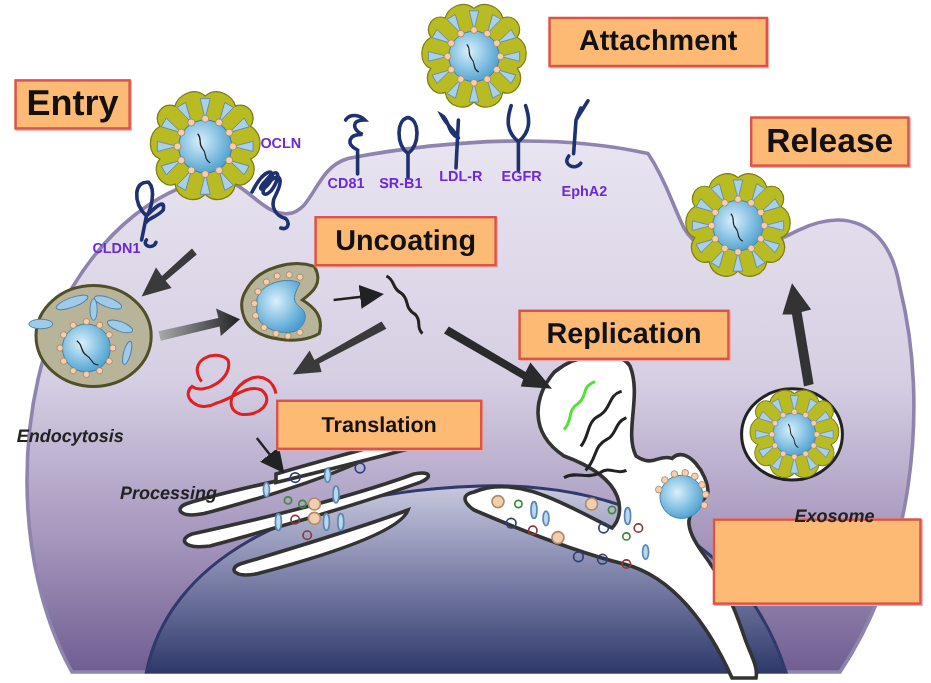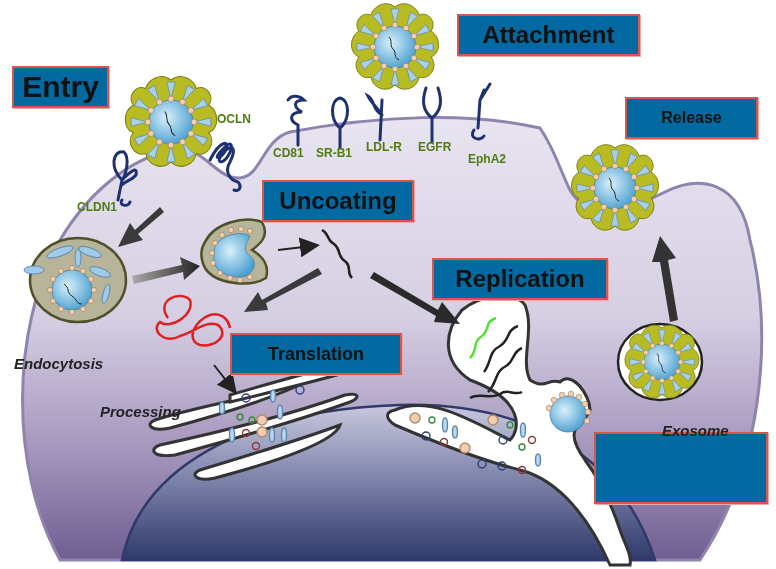--- a/index.html
+++ b/index.html
@@ -1,25 +1,25 @@
 <!DOCTYPE html>
 <html><head>
 <meta charset="utf-8">
 <style>
   html, body { margin: 0; padding: 0; background: #ffffff; }
   body { width: 776px; height: 569px; overflow: hidden; position: relative; font-family: "Liberation Sans", sans-serif; }
   #canvas { position: absolute; left: 0; top: 0; width: 776px; height: 569px; }
   .stage-box {
-    position: absolute; background: #0369a1; border: 2px solid #d9534f;
+    position: absolute; background: #fdba74; border: 2px solid #d9534f;
     font-family: "Liberation Sans", sans-serif; font-weight: bold; color: #111;
     box-sizing: border-box; text-align: center; white-space: nowrap;
     box-shadow: 1px 1px 0 #e9a9a7;
   }
   .stage-box span { display: block; }
-  .lbl { position: absolute; font-family: "Liberation Sans", sans-serif; font-weight: bold; color: #4d7c0f; font-size: 12px; white-space: nowrap; }
+  .lbl { position: absolute; font-family: "Liberation Sans", sans-serif; font-weight: bold; color: #6d28d9; font-size: 12px; white-space: nowrap; }
   .ital { font-style: italic; font-size: 15px; color: #222; margin-top: 25px; }
 </style>
 </head>
 <body>
 
 <svg id="canvas" width="776" height="569" viewBox="0 0 776 569" xmlns="http://www.w3.org/2000/svg">
   <defs>
     <linearGradient id="cytoGrad" x1="0" y1="0" x2="0" y2="1">
       <stop offset="0" stop-color="#e8e4f0"></stop>
       <stop offset="0.45" stop-color="#d6cfe3"></stop>
@@ -224,21 +224,21 @@
     <path d="M210,160 C220,140 230,140 226,150 C220,160 212,160 222,150 C232,138 234,146 228,156 C222,166 214,162 224,152 C234,142 236,150 230,162 C224,172 230,180 238,182 C242,186 240,192 234,190"></path>
   </g>
 </svg>
 
 <div class="stage-box" style="left:12px;top:66px;width:97px;height:42px;font-size:30px;line-height:38px;">
   <span>Entry</span>
 </div>
 <div class="stage-box" style="left:457px;top:14px;width:183px;height:42px;font-size:24px;line-height:38px;">
   <span>Attachment</span>
 </div>
-<div class="stage-box" style="left:625px;top:97px;width:133px;height:42px;font-size:16px;line-height:38px;">
+<div class="stage-box" style="left:625px;top:97px;width:133px;height:42px;font-size:28px;line-height:38px;">
   <span>Release</span>
 </div>
 <div class="stage-box" style="left:262px;top:180px;width:152px;height:42px;font-size:24px;line-height:38px;text-align:center;">
   <span>Uncoating</span>
 </div>
 <div class="stage-box" style="left:432px;top:258px;width:176px;height:42px;font-size:24px;line-height:38px;">
   <span>Replication</span>
 </div>
 <div class="stage-box" style="left:230px;top:333px;width:172px;height:42px;font-size:18px;line-height:38px;">
   <span>Translation</span>

